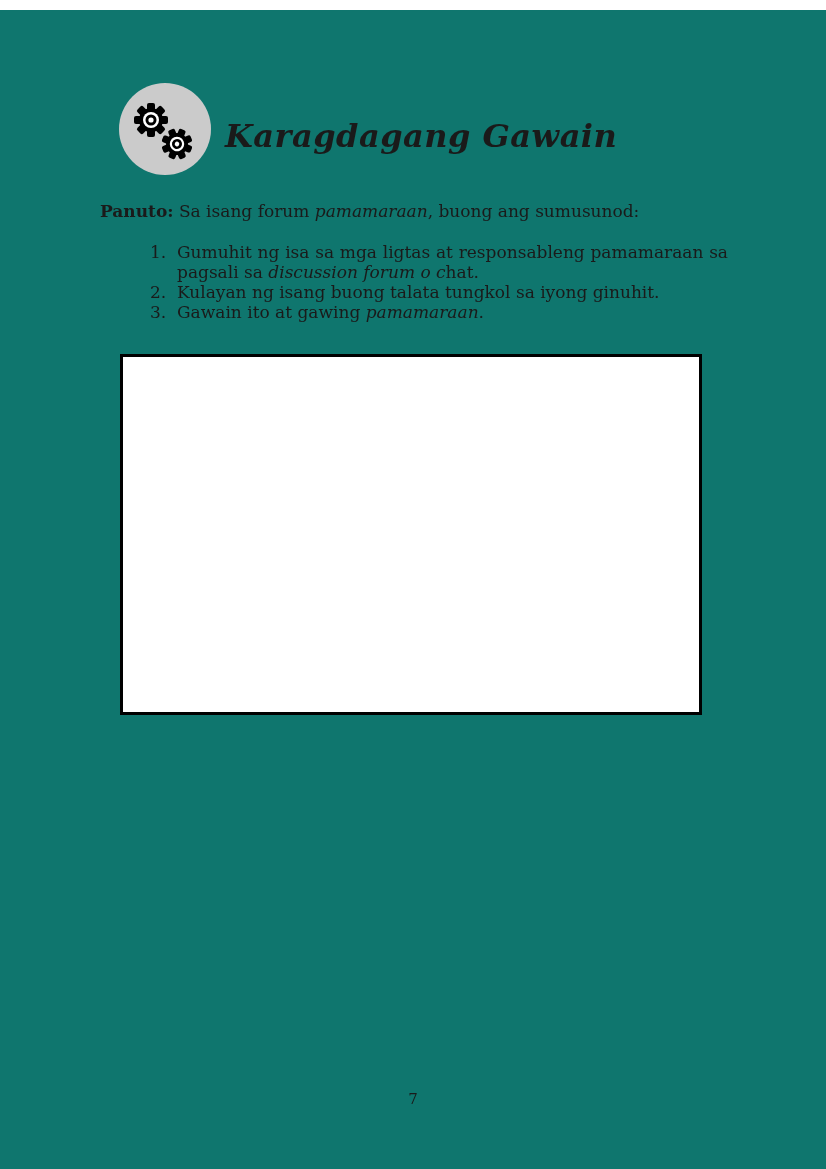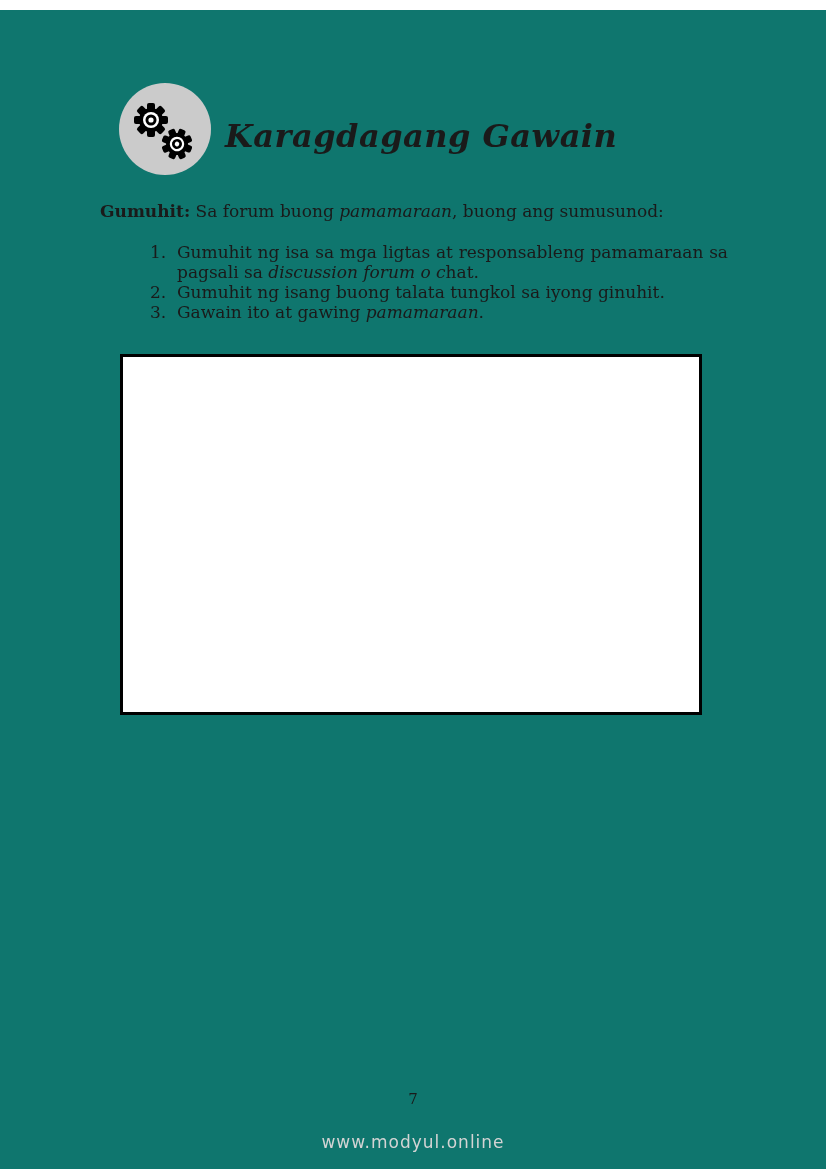--- a/index.html
+++ b/index.html
@@ -124,35 +124,34 @@
         </g>
         <circle r="7.2" fill="#ffffff"></circle>
         <circle r="5" fill="#000000"></circle>
         <circle r="2.3" fill="#ffffff"></circle>
       </g>
     </svg>
   </div>
 
   <h1 class="page-title">Karagdagang Gawain</h1>
 
-  <p class="instructions"><span class="label">Gumuhit:</span><span> Sa forum buong </span><span class="it">pamamaraan</span><span>, buong ang sumusunod:</span></p>
+  <p class="instructions"><span class="label">Panuto:</span><span> Sa isang forum </span><span class="it">pamamaraan</span><span>, buong ang sumusunod:</span></p>
 
   <div class="tasks">
     <div class="task">
       <span class="task-number">1.</span>
       <div class="task-text"><span>Gumuhit ng isa sa mga ligtas at responsableng pamamaraan sa pagsali sa </span><span class="it">discussion forum o c</span><span>hat.</span></div>
     </div>
     <div class="task">
       <span class="task-number">2.</span>
-      <div class="task-text"><span>Gumuhit ng isang buong talata tungkol sa iyong ginuhit.</span><span class="it"></span><span></span></div>
+      <div class="task-text"><span>Kulayan ng isang buong talata tungkol sa iyong ginuhit.</span><span class="it"></span><span></span></div>
     </div>
     <div class="task">
       <span class="task-number">3.</span>
       <div class="task-text"><span>Gawain ito at gawing </span><span class="it">pamamaraan</span><span>.</span></div>
     </div>
   </div>
 
   <div class="drawing-box"></div>
 
   <div class="page-number">7</div>
-  <div class="watermark">www.modyul.online</div>
 
 </div>
 
 </body></html>

